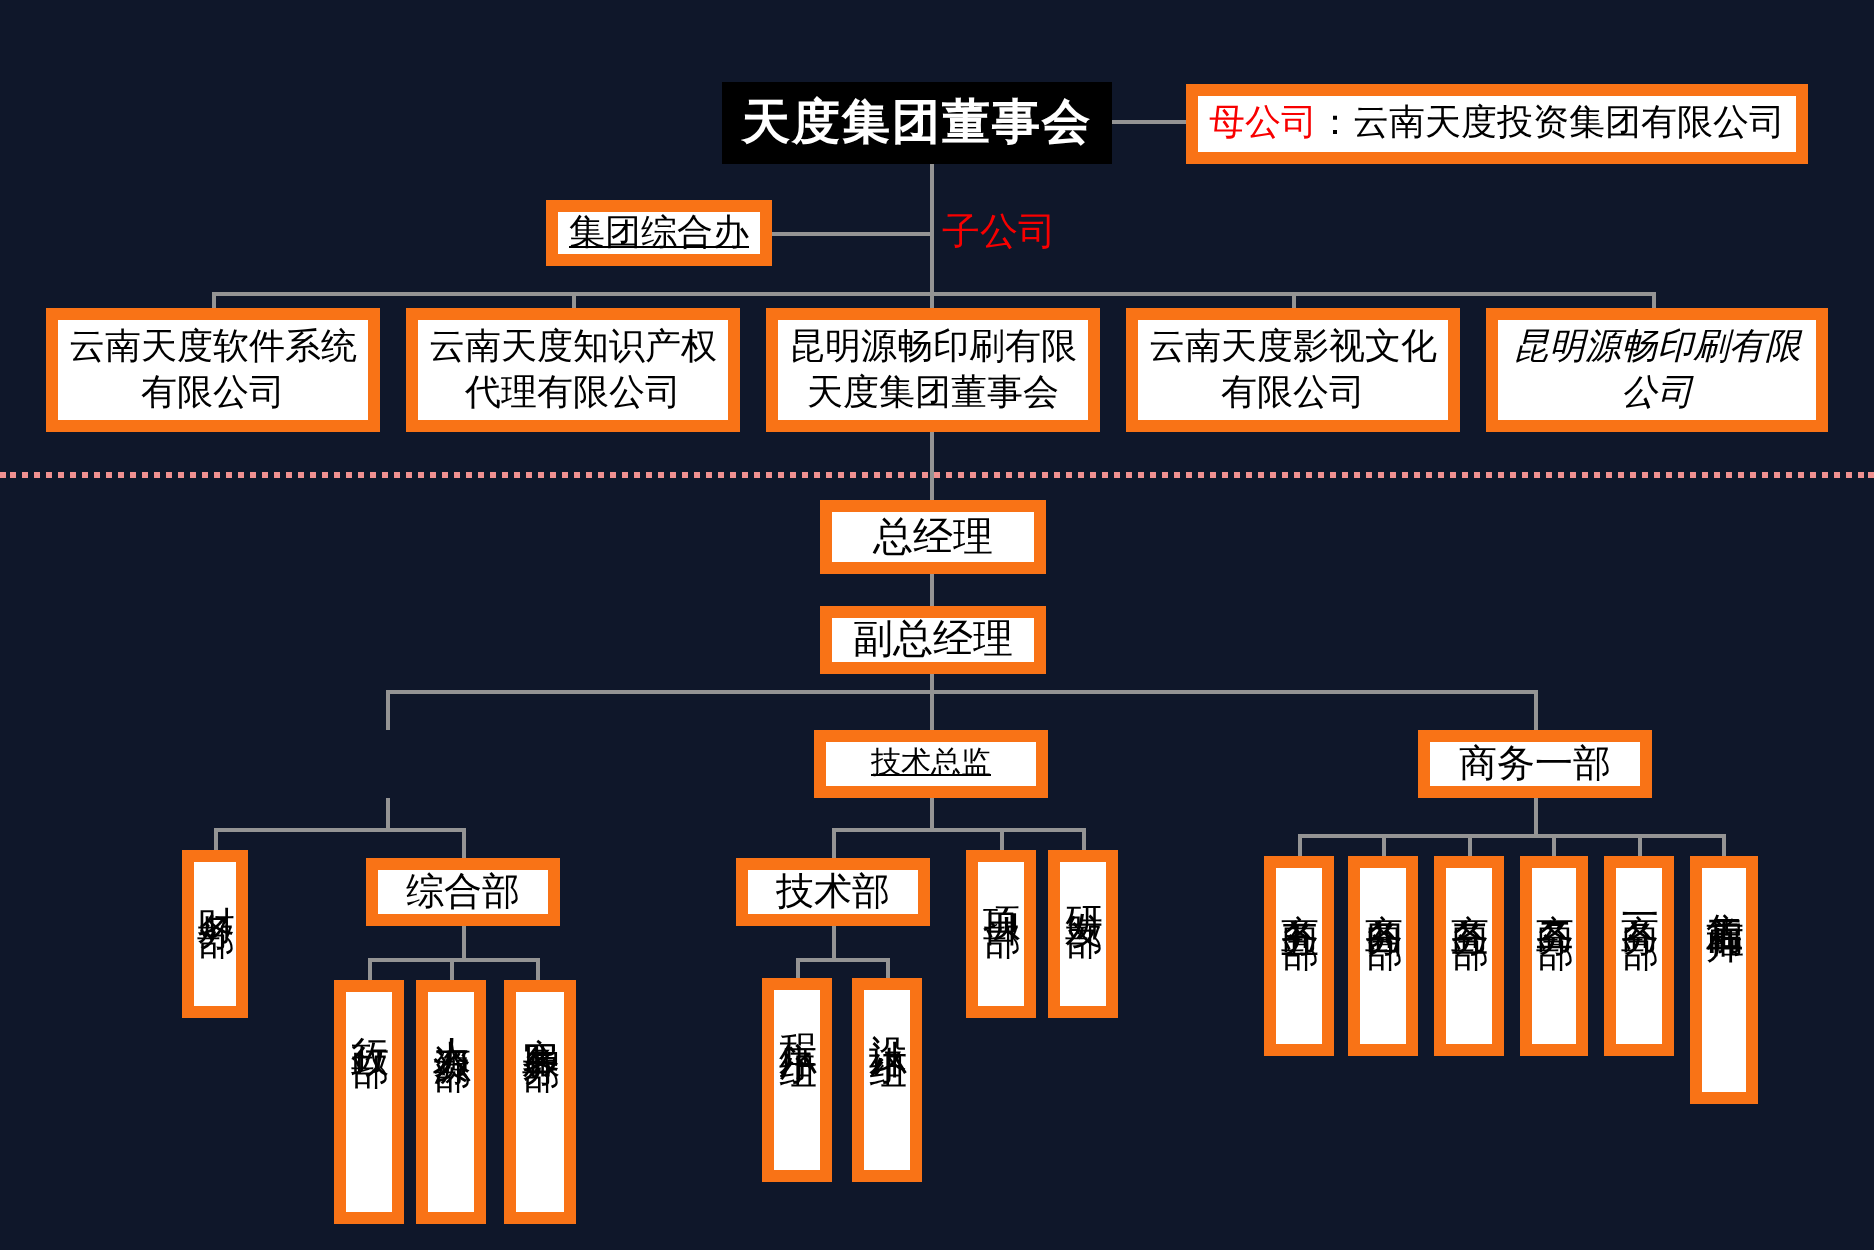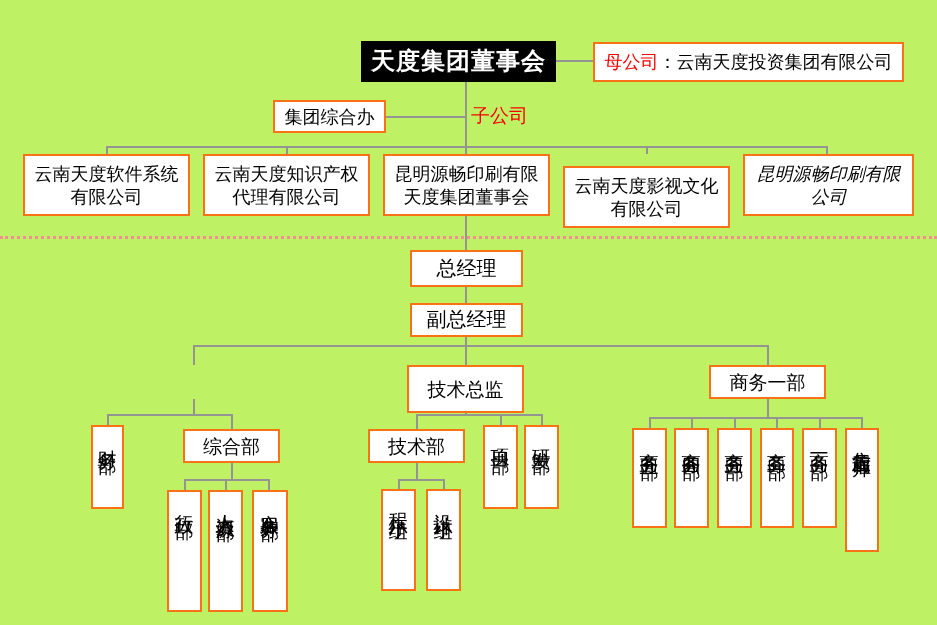--- a/index.html
+++ b/index.html
@@ -1,20 +1,20 @@
 <!DOCTYPE html>
 <html><head>
 <meta charset="utf-8">
 <style>
   * { margin:0; padding:0; box-sizing:border-box; }
   html,body { background:#ffffff; }
   body { font-family:"DejaVu Sans","Liberation Sans",sans-serif; color:#000; }
-  #canvas { position:relative; width:937px; height:625px; background:#bef264; overflow:hidden; }
+  #canvas { position:relative; width:937px; height:625px; background:#0f172a; overflow:hidden; }
 
-  .box { position:absolute; background:#fff; border:2px solid #f97316;
+  .box { position:absolute; background:#fff; border:6px solid #f97316;
          display:flex; align-items:center; justify-content:center;
          text-align:center; font-size:18px; line-height:1.28; }
   .box.black { background:#000; color:#fff; border:2px solid #000;
                font-size:24px; font-weight:bold; letter-spacing:1px; }
   .vbox { align-items:flex-start; justify-content:center; padding-top:7px; }
   .vbox span { writing-mode:vertical-rl; text-orientation:upright;
                font-size:19px; letter-spacing:3px; line-height:1; }
   .tight span { letter-spacing:2px; }
 
   .hline { position:absolute; height:2px; background:#949494; }
@@ -79,21 +79,21 @@
 
   <div class="box black" style="left:361px;top:41px;width:195px;height:41px;">
     <span>天度集团董事会</span>
   </div>
 
   <div class="box" style="left:593px;top:42px;width:311px;height:40px;white-space:nowrap;">
     <span class="red">母公司</span>
       <span>：云南天度投资集团有限公司</span>
   </div>
 
-  <div class="box" style="left:273px;top:100px;width:113px;height:33px;">
+  <div class="box" style="left:273px;top:100px;width:113px;height:33px;text-decoration:underline;">
     <span>集团综合办</span>
   </div>
 
   <div class="float-label red" style="left:471px;top:103px;">子公司</div>
 
   <div class="box two-line" style="left:23px;top:154px;width:167px;height:62px;">
     <div>
         <div>云南天度软件系统</div>
         <div>有限公司</div>
       </div>
@@ -103,41 +103,41 @@
         <div>云南天度知识产权</div>
         <div>代理有限公司</div>
       </div>
   </div>
   <div class="box two-line" style="left:383px;top:154px;width:167px;height:62px;">
     <div>
         <div>昆明源畅印刷有限</div>
         <div>天度集团董事会</div>
       </div>
   </div>
-  <div class="box two-line" style="left:563px;top:154px;width:167px;height:62px;margin-top:12px;">
+  <div class="box two-line" style="left:563px;top:154px;width:167px;height:62px;">
     <div>
         <div>云南天度影视文化</div>
         <div>有限公司</div>
       </div>
   </div>
   <div class="box two-line" style="left:743px;top:154px;width:171px;height:62px;font-style:italic;">
     <div>
         <div>昆明源畅印刷有限</div>
         <div>公司</div>
       </div>
   </div>
 
   <div class="box" style="left:410px;top:250px;width:113px;height:37px;font-size:20px;">
     <span>总经理</span>
   </div>
   <div class="box" style="left:410px;top:303px;width:113px;height:34px;font-size:20px;">
     <span>副总经理</span>
   </div>
 
-  <div class="box" style="left:407px;top:365px;width:117px;height:48px;font-size:19px;">
+  <div class="box" style="left:407px;top:365px;width:117px;height:34px;font-size:15px;text-decoration:underline;">
     <span>技术总监</span>
   </div>
   <div class="box" style="left:709px;top:365px;width:117px;height:34px;font-size:19px;">
     <span>商务一部</span>
   </div>
 
   <div class="box vbox" style="left:91px;top:425px;width:33px;height:84px;">
     <span>财务部</span>
   </div>
   <div class="box" style="left:183px;top:429px;width:97px;height:34px;font-size:19px;">

